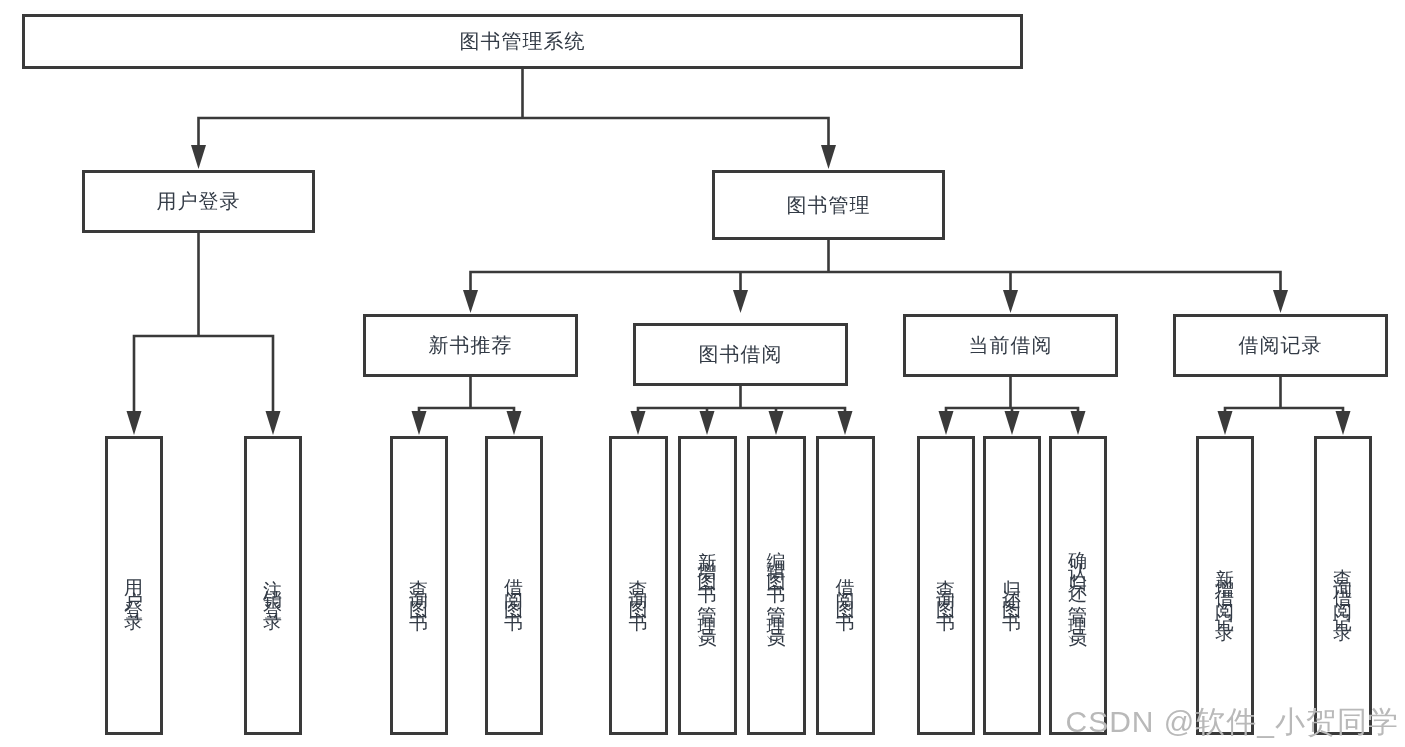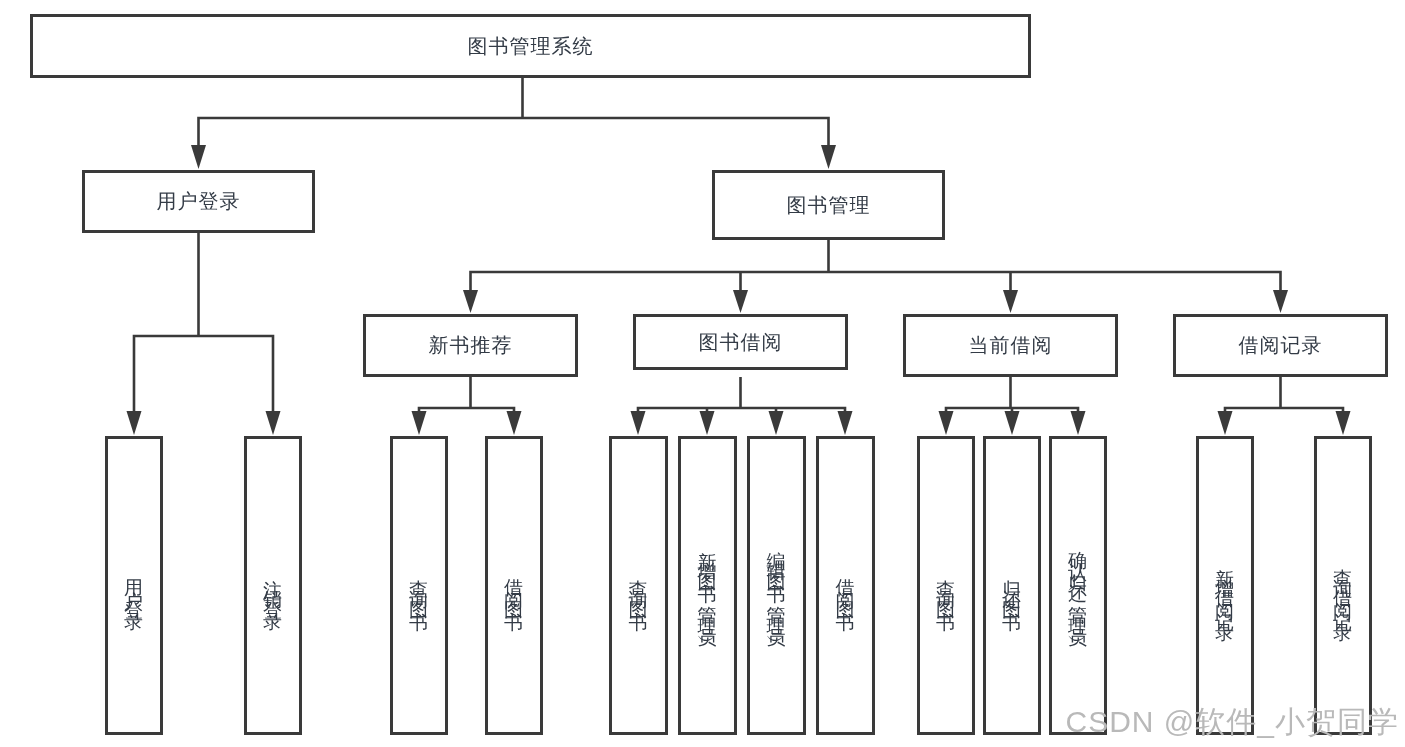--- a/index.html
+++ b/index.html
@@ -95,27 +95,27 @@
       <polygon points="768.5,411 783.5,411 776,435"></polygon>
       <polygon points="837.5,411 852.5,411 845,435"></polygon>
       <polygon points="938.5,411 953.5,411 946,435"></polygon>
       <polygon points="1004.5,411 1019.5,411 1012,435"></polygon>
       <polygon points="1070.5,411 1085.5,411 1078,435"></polygon>
       <polygon points="1217.5,411 1232.5,411 1225,435"></polygon>
       <polygon points="1335.5,411 1350.5,411 1343,435"></polygon>
     </g>
   </svg>
 
-  <div class="box" style="left:30px; top:14px; width:1001px; height:64px;">图书管理系统</div>
+  <div class="box" style="left:22px; top:14px; width:1001px; height:55px;">图书管理系统</div>
 
   <div class="box" style="left:82px; top:170px; width:233px; height:63px;">用户登录</div>
   <div class="box" style="left:712px; top:170px; width:233px; height:70px;">图书管理</div>
 
   <div class="box" style="left:363px; top:314px; width:215px; height:63px;">新书推荐</div>
-  <div class="box" style="left:633px; top:314px; width:215px; height:56px;">图书借阅</div>
+  <div class="box" style="left:633px; top:323px; width:215px; height:63px;">图书借阅</div>
   <div class="box" style="left:903px; top:314px; width:215px; height:63px;">当前借阅</div>
   <div class="box" style="left:1173px; top:314px; width:215px; height:63px;">借阅记录</div>
 
   <div class="leaf" style="left:105px; top:436px; width:58px; height:299px;">
     <span class="vtext">用户登录</span>
   </div>
   <div class="leaf" style="left:244px; top:436px; width:58px; height:299px;">
     <span class="vtext">注销登录</span>
   </div>
 

